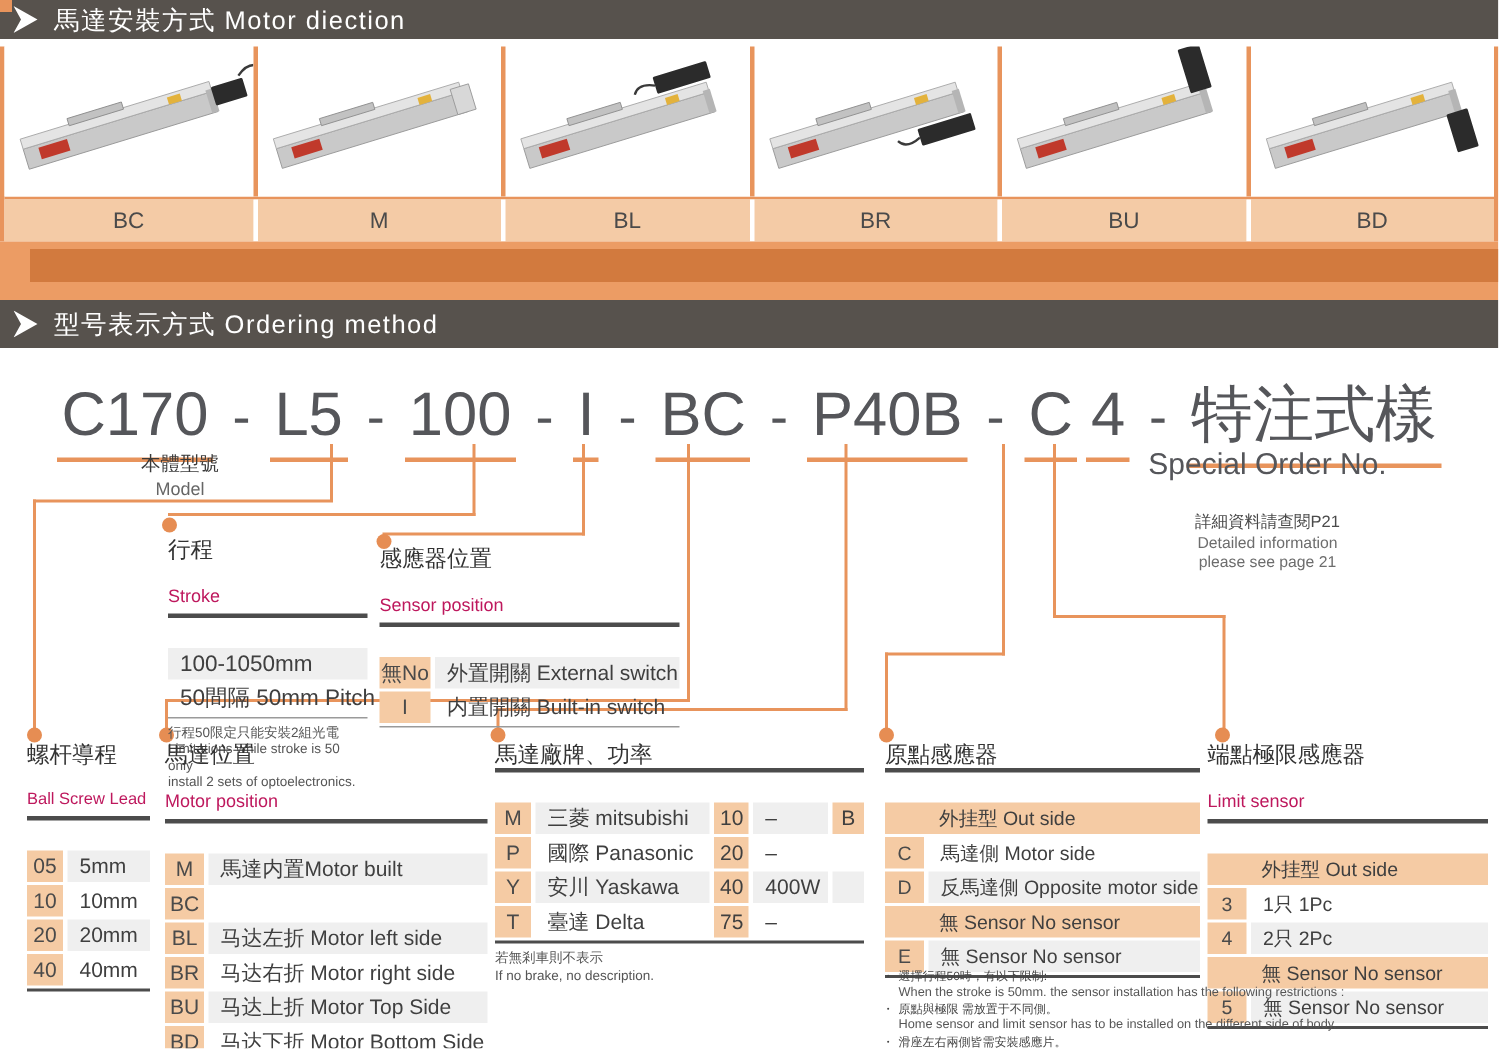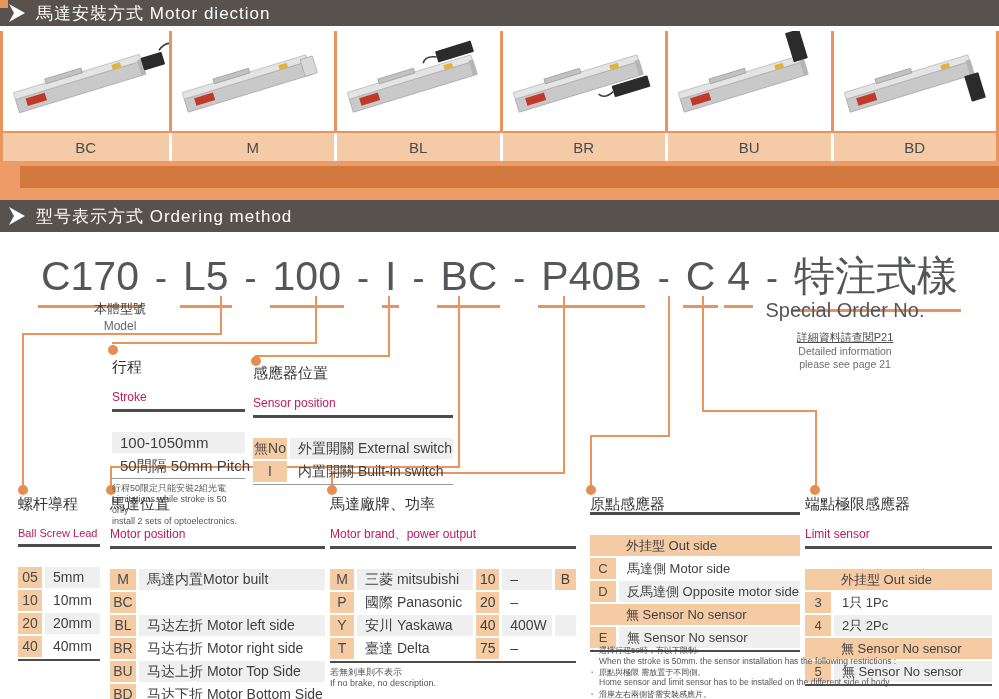--- a/index.html
+++ b/index.html
@@ -35,21 +35,21 @@
   
   .cl{position:absolute;background:#e8945c;}
   .cdot{position:absolute;width:10px;height:10px;border-radius:50%;background:#e68d53;}
   
   .model-label{position:absolute;left:50px;top:300px;width:140px;text-align:center;}
   .model-zh{font-size:13px;color:#3a3a3a;}
   .model-en{font-size:12px;color:#666;margin-top:1px;}
   .special{position:absolute;left:710px;top:299px;width:270px;text-align:center;}
   .special-title{font-size:20px;color:#55565a;}
   .special small{display:block;font-size:10.5px;color:#6d6d6d;line-height:1.25;}
-  .special .zh{font-size:11px;color:#4a4a4a;margin-top:9px;text-decoration:underline;}
+  .special .zh{font-size:11px;color:#4a4a4a;margin-top:20px;}
   
   .blk{position:absolute;}
   .blk-zh{font-size:15px;color:#333;line-height:1.15;white-space:nowrap;}
   .blk-en{font-size:12px;color:#be185d;line-height:1.2;margin:15px 0 4px 0;white-space:nowrap;}
   .tbl{border-top:3px solid #4c4c4c;border-bottom:2px solid #4c4c4c;padding-top:20px;}
   .tbl-light{border-bottom:1px solid #9a9a9a;}
   .t-row{display:flex;margin-bottom:2px;height:21px;line-height:21px;font-size:14px;}
   .t-code{background:#f5cba4;text-align:center;color:#4a4a4a;flex:0 0 auto;}
   .t-desc{padding-left:8px;flex:1 1 auto;margin-left:3px;white-space:nowrap;}
   .t-cat{flex:1 1 auto;background:#f5cba4;padding-left:36px;white-space:nowrap;}
@@ -339,21 +339,20 @@
         </div>
         <div class="t-row">
           <div class="t-code" style="width: 26px;">BD</div>
           <div class="t-desc">马达下折 Motor Bottom Side</div>
         </div>
       </div>
   </div>
 
   <div class="blk" style="left:330px;top:495px;width:246px;">
     <div class="blk-zh">馬達廠牌、功率</div>
-    <div class="blk-en">Motor brand、power output</div>
     <div class="tbl">
         <div class="t-row">
           <div class="t-code" style="width: 24px;">M</div>
           <div class="t-brand shade">三菱 mitsubishi</div>
           <div class="t-pcode">10</div>
           <div class="t-power shade">–</div>
           <div class="t-brake has">B</div>
         </div>
         <div class="t-row">
           <div class="t-code" style="width: 24px;">P</div>

